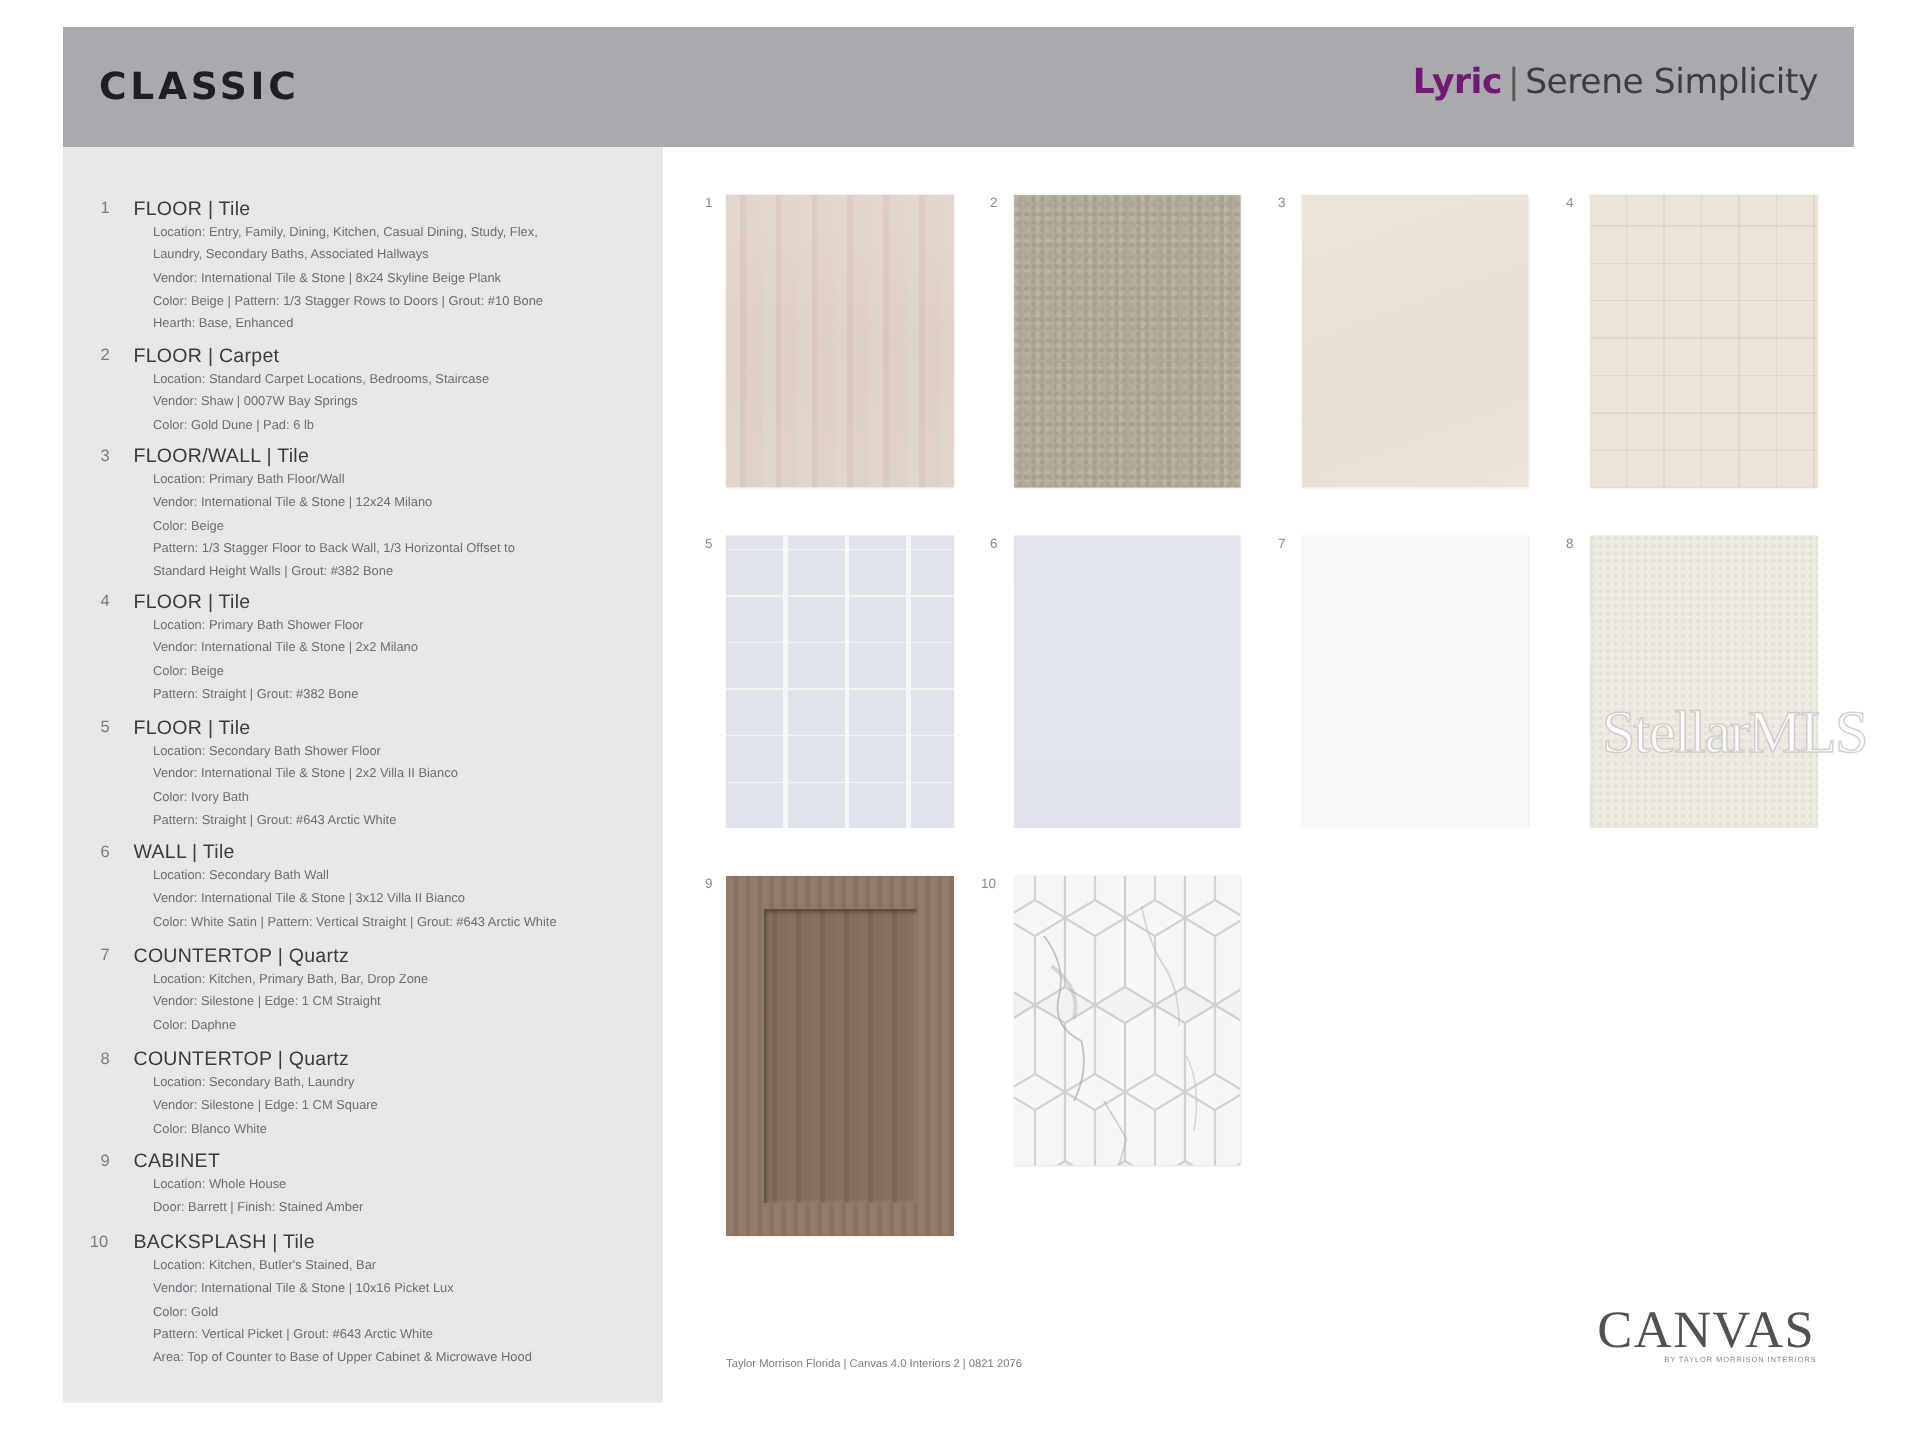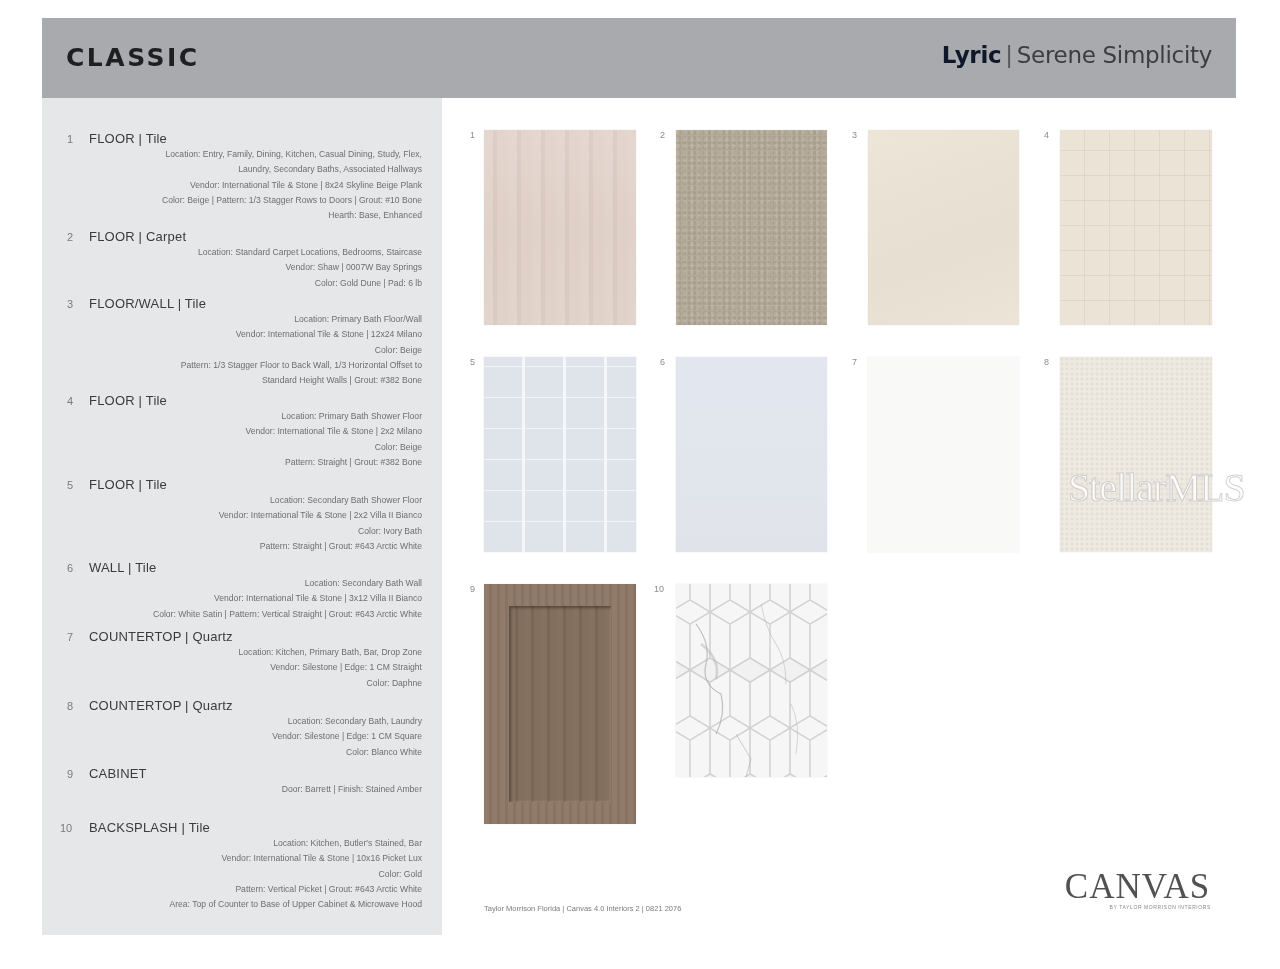--- a/index.html
+++ b/index.html
@@ -15,41 +15,41 @@
   .header .collection {
     position: absolute; left: 24px; top: 25px;
     font-family: "DejaVu Sans", sans-serif; font-weight: bold;
     font-size: 25px; letter-spacing: 2.5px; color: #1e1f21;
   }
   .header .scheme {
     position: absolute; right: 24px; top: 24px;
     font-family: "DejaVu Sans", sans-serif; font-size: 23px; color: #2d2e30;
     letter-spacing: -0.3px;
   }
-  .header .scheme .name { font-weight: bold; color: #0f172a; }
+  .header .scheme .name { font-weight: bold; color: #701a75; }
   .header .scheme .sep { color: #555; margin: 0 4px; font-weight: normal; }
   .header .scheme .sub { color: #3c3d40; }
 
   .sidebar {
     position: absolute; left: 42px; top: 98px; width: 400px; height: 837px;
     background: #e6e7e9;
   }
   .spec {
     position: absolute; left: 0; width: 400px;
   }
   .spec .num {
     position: absolute; left: 20px; top: 0; width: 16px;
     font-size: 11px; color: #7a7b7e; text-align: center;
   }
   .spec .title {
     position: absolute; left: 47px; top: -2px;
     font-size: 13px; color: #3a3b3d; letter-spacing: 0.2px; white-space: nowrap; text-align: center;
   }
   .spec .lines {
-    position: absolute; left: 50px; top: 14px; width: 330px; text-align: right;
+    position: absolute; left: 60px; top: 14px; width: 330px;
   }
   .spec .line {
     font-size: 8.6px; line-height: 15.3px; color: #6d6e71;
     white-space: nowrap; overflow: hidden; text-overflow: clip;
   }
 
   .swatch {
     position: absolute; box-shadow: 0 0 1px rgba(0,0,0,0.15);
   }
   .swatch-num {
@@ -226,20 +226,21 @@
       <div class="line">Location: Secondary Bath, Laundry</div>
       <div class="line">Vendor: Silestone | Edge: 1 CM Square</div>
       <div class="line">Color: Blanco White</div>
     </div>
   </div>
 
   <div class="spec" style="top:670px">
     <div class="num">9</div>
     <div class="title">CABINET</div>
     <div class="lines">
+      <div class="line">Location: Whole House</div>
       <div class="line">Door: Barrett | Finish: Stained Amber</div>
     </div>
   </div>
 
   <div class="spec" style="top:724px">
     <div class="num" style="left:16px">10</div>
     <div class="title">BACKSPLASH | Tile</div>
     <div class="lines">
       <div class="line">Location: Kitchen, Butler's Stained, Bar</div>
       <div class="line">Vendor: International Tile &amp; Stone | 10x16 Picket Lux</div>

